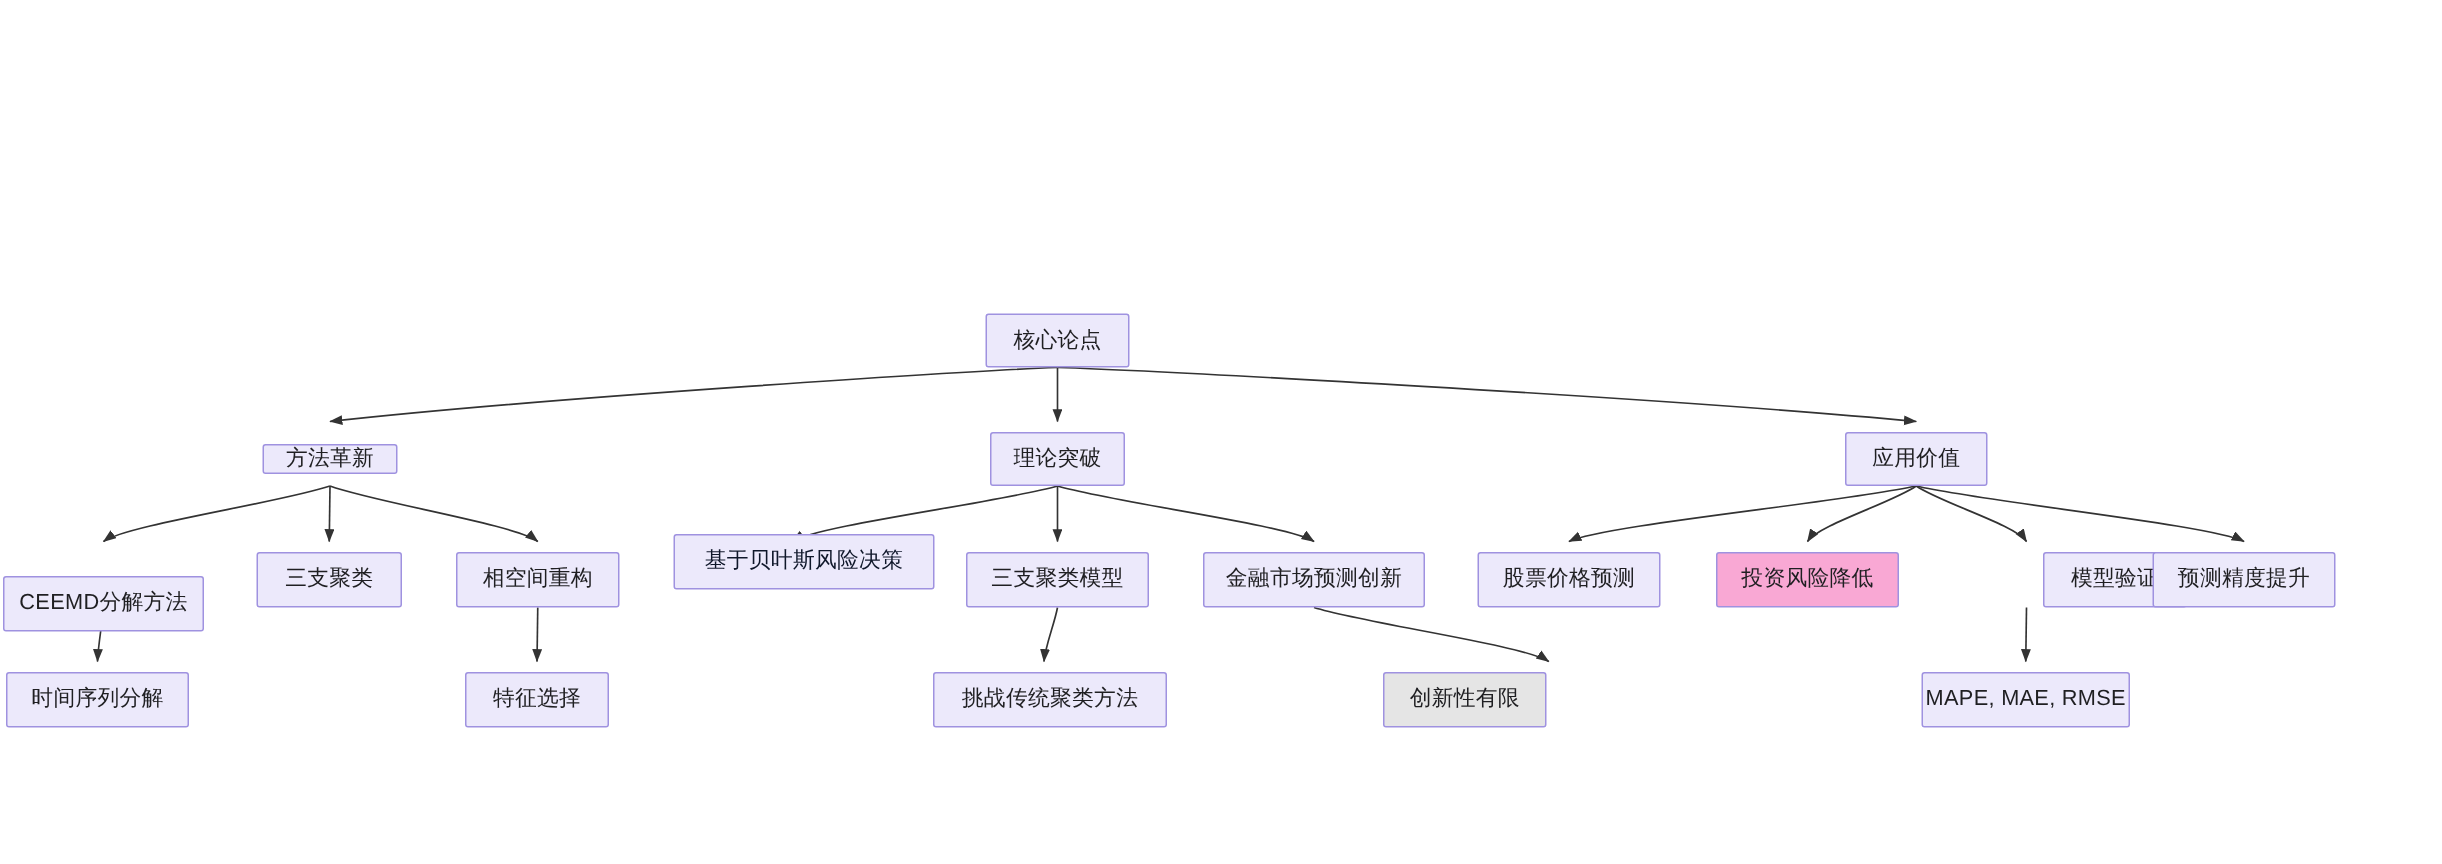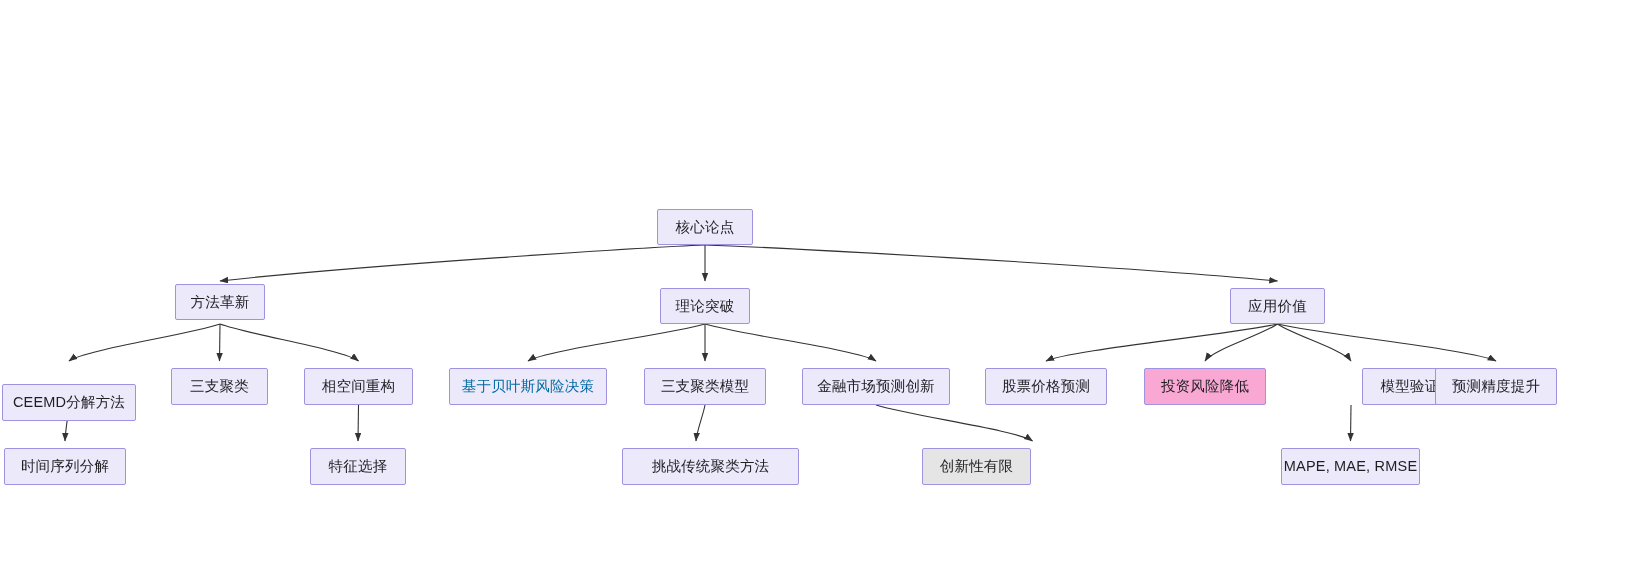--- a/index.html
+++ b/index.html
@@ -74,39 +74,39 @@
         <path d="M358.5,405 L358,441" fill="none" stroke="#333333" stroke-width="1.1" marker-end="url(#arrowhead)"></path>
         <path d="M705,405 C703.02,415.8 696.9,430.2 696,441" fill="none" stroke="#333333" stroke-width="1.1" marker-end="url(#arrowhead)"></path>
         <path d="M876,405 C910.43,415.8 1016.85,430.2 1032.5,441" fill="none" stroke="#333333" stroke-width="1.1" marker-end="url(#arrowhead)"></path>
         <path d="M1351,405 L1350.5,441" fill="none" stroke="#333333" stroke-width="1.1" marker-end="url(#arrowhead)"></path>
       </g>
   </svg>
   <div id="node-layer">
       <div class="node" style="left: 657px; top: 209px; width: 96px; height: 36px; background: rgb(236, 233, 251); border-color: rgb(159, 146, 224); color: rgb(31, 31, 34);">
         <span class="node-label">核心论点</span>
       </div>
-      <div class="node" style="left: 175px; top: 284px; width: 90px; height: 36px; background: rgb(236, 233, 251); border-color: rgb(159, 146, 224); color: rgb(31, 31, 34);">
+      <div class="node" style="left: 175px; top: 296px; width: 90px; height: 20px; background: rgb(236, 233, 251); border-color: rgb(159, 146, 224); color: rgb(31, 31, 34);">
         <span class="node-label">方法革新</span>
       </div>
       <div class="node" style="left: 660px; top: 288px; width: 90px; height: 36px; background: rgb(236, 233, 251); border-color: rgb(159, 146, 224); color: rgb(31, 31, 34);">
         <span class="node-label">理论突破</span>
       </div>
       <div class="node" style="left: 1230px; top: 288px; width: 95px; height: 36px; background: rgb(236, 233, 251); border-color: rgb(159, 146, 224); color: rgb(31, 31, 34);">
         <span class="node-label">应用价值</span>
       </div>
       <div class="node" style="left: 2px; top: 384px; width: 134px; height: 37px; background: rgb(236, 233, 251); border-color: rgb(159, 146, 224); color: rgb(31, 31, 34);">
         <span class="node-label">CEEMD分解方法</span>
       </div>
       <div class="node" style="left: 171px; top: 368px; width: 97px; height: 37px; background: rgb(236, 233, 251); border-color: rgb(159, 146, 224); color: rgb(31, 31, 34);">
         <span class="node-label">三支聚类</span>
       </div>
       <div class="node" style="left: 304px; top: 368px; width: 109px; height: 37px; background: rgb(236, 233, 251); border-color: rgb(159, 146, 224); color: rgb(31, 31, 34);">
         <span class="node-label">相空间重构</span>
       </div>
-      <div class="node" style="left: 449px; top: 368px; width: 158px; height: 37px; background: rgb(236, 233, 251); border-color: rgb(159, 146, 224); color: #0369a1;">
+      <div class="node" style="left: 449px; top: 356px; width: 174px; height: 37px; background: rgb(236, 233, 251); border-color: rgb(159, 146, 224); color: #0f172a;">
         <span class="node-label">基于贝叶斯风险决策</span>
       </div>
       <div class="node" style="left: 644px; top: 368px; width: 122px; height: 37px; background: rgb(236, 233, 251); border-color: rgb(159, 146, 224); color: rgb(31, 31, 34);">
         <span class="node-label">三支聚类模型</span>
       </div>
       <div class="node" style="left: 802px; top: 368px; width: 148px; height: 37px; background: rgb(236, 233, 251); border-color: rgb(159, 146, 224); color: rgb(31, 31, 34); text-align: center;">
         <span class="node-label">金融市场预测创新</span>
       </div>
       <div class="node" style="left: 985px; top: 368px; width: 122px; height: 37px; background: rgb(236, 233, 251); border-color: rgb(159, 146, 224); color: rgb(31, 31, 34);">
         <span class="node-label">股票价格预测</span>
@@ -119,21 +119,21 @@
       </div>
       <div class="node" style="left: 1435px; top: 368px; width: 122px; height: 37px; background: rgb(236, 233, 251); border-color: rgb(159, 146, 224); color: rgb(31, 31, 34);">
         <span class="node-label">预测精度提升</span>
       </div>
       <div class="node" style="left: 4px; top: 448px; width: 122px; height: 37px; background: rgb(236, 233, 251); border-color: rgb(159, 146, 224); color: rgb(31, 31, 34);">
         <span class="node-label">时间序列分解</span>
       </div>
       <div class="node" style="left: 310px; top: 448px; width: 96px; height: 37px; background: rgb(236, 233, 251); border-color: rgb(159, 146, 224); color: rgb(31, 31, 34);">
         <span class="node-label">特征选择</span>
       </div>
-      <div class="node" style="left: 622px; top: 448px; width: 177px; height: 37px; background: rgb(236, 233, 251); border-color: rgb(159, 146, 224); color: rgb(31, 31, 34);">
+      <div class="node" style="left: 622px; top: 448px; width: 156px; height: 37px; background: rgb(236, 233, 251); border-color: rgb(159, 146, 224); color: rgb(31, 31, 34);">
         <span class="node-label">挑战传统聚类方法</span>
       </div>
       <div class="node" style="left: 922px; top: 448px; width: 109px; height: 37px; background: #e5e5e5; border-color: rgb(159, 146, 224); color: rgb(31, 31, 34);">
         <span class="node-label">创新性有限</span>
       </div>
       <div class="node" style="left: 1281px; top: 448px; width: 139px; height: 37px; background: rgb(236, 233, 251); border-color: rgb(159, 146, 224); color: rgb(31, 31, 34);">
         <span class="node-label">MAPE, MAE, RMSE</span>
       </div>
     </div>
 </div>

